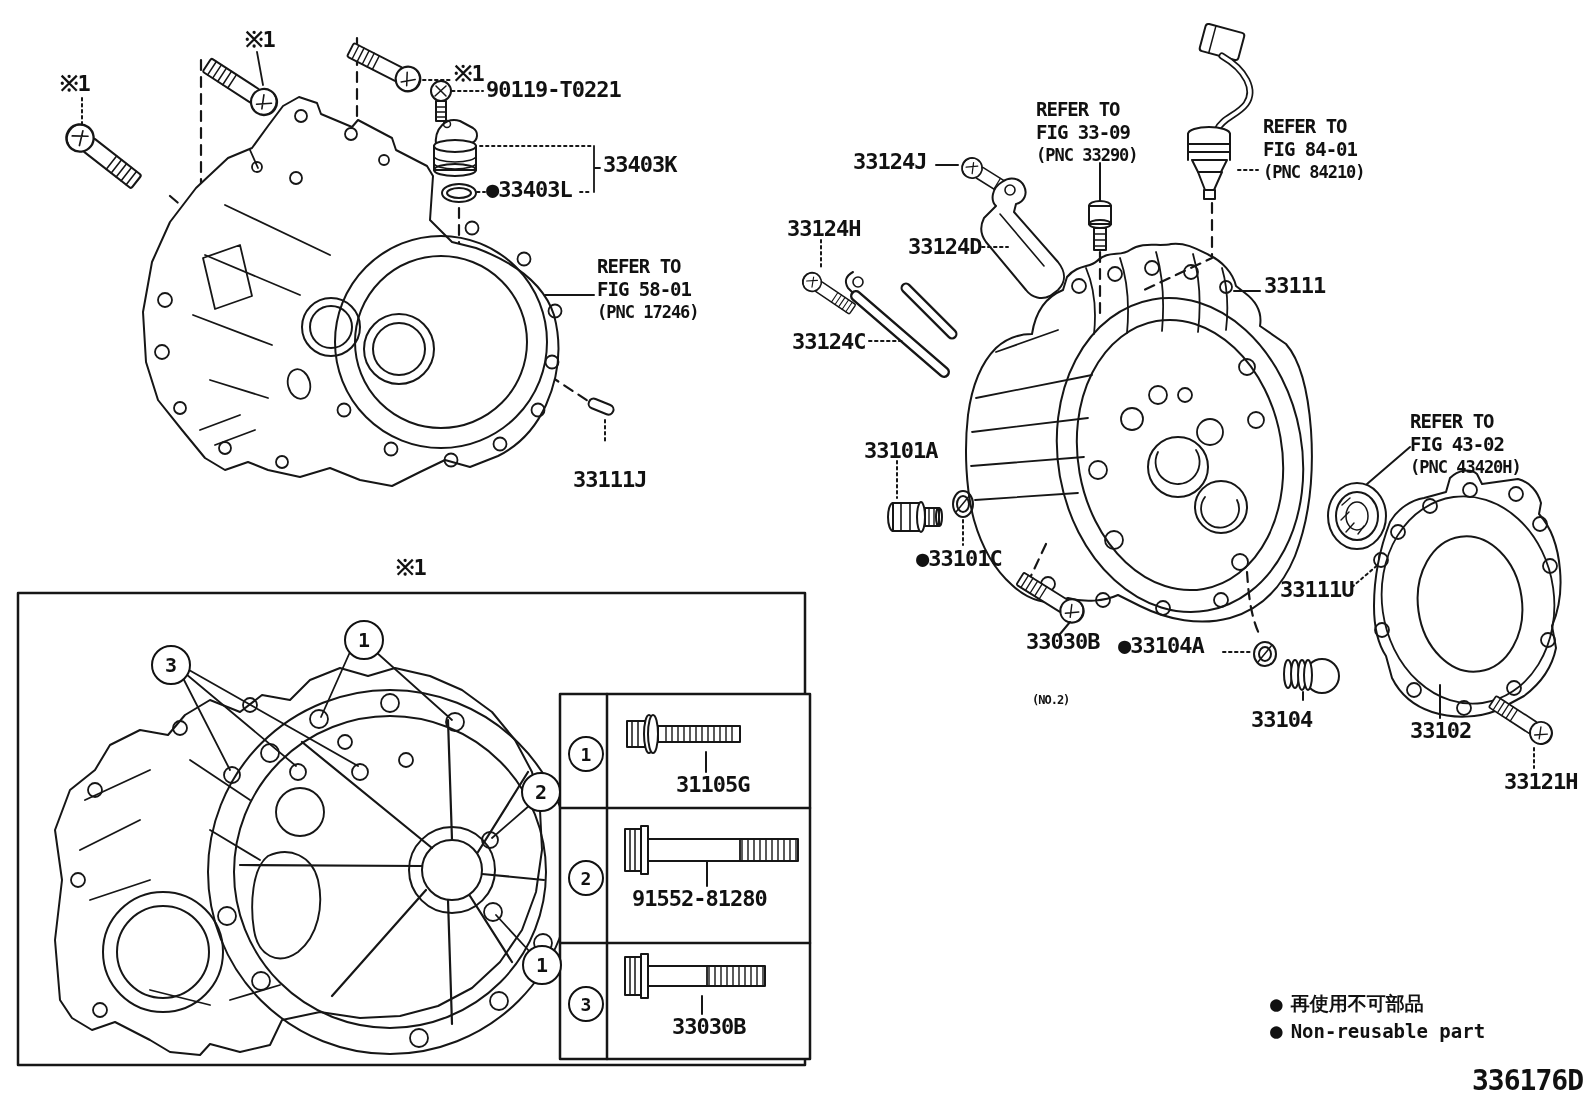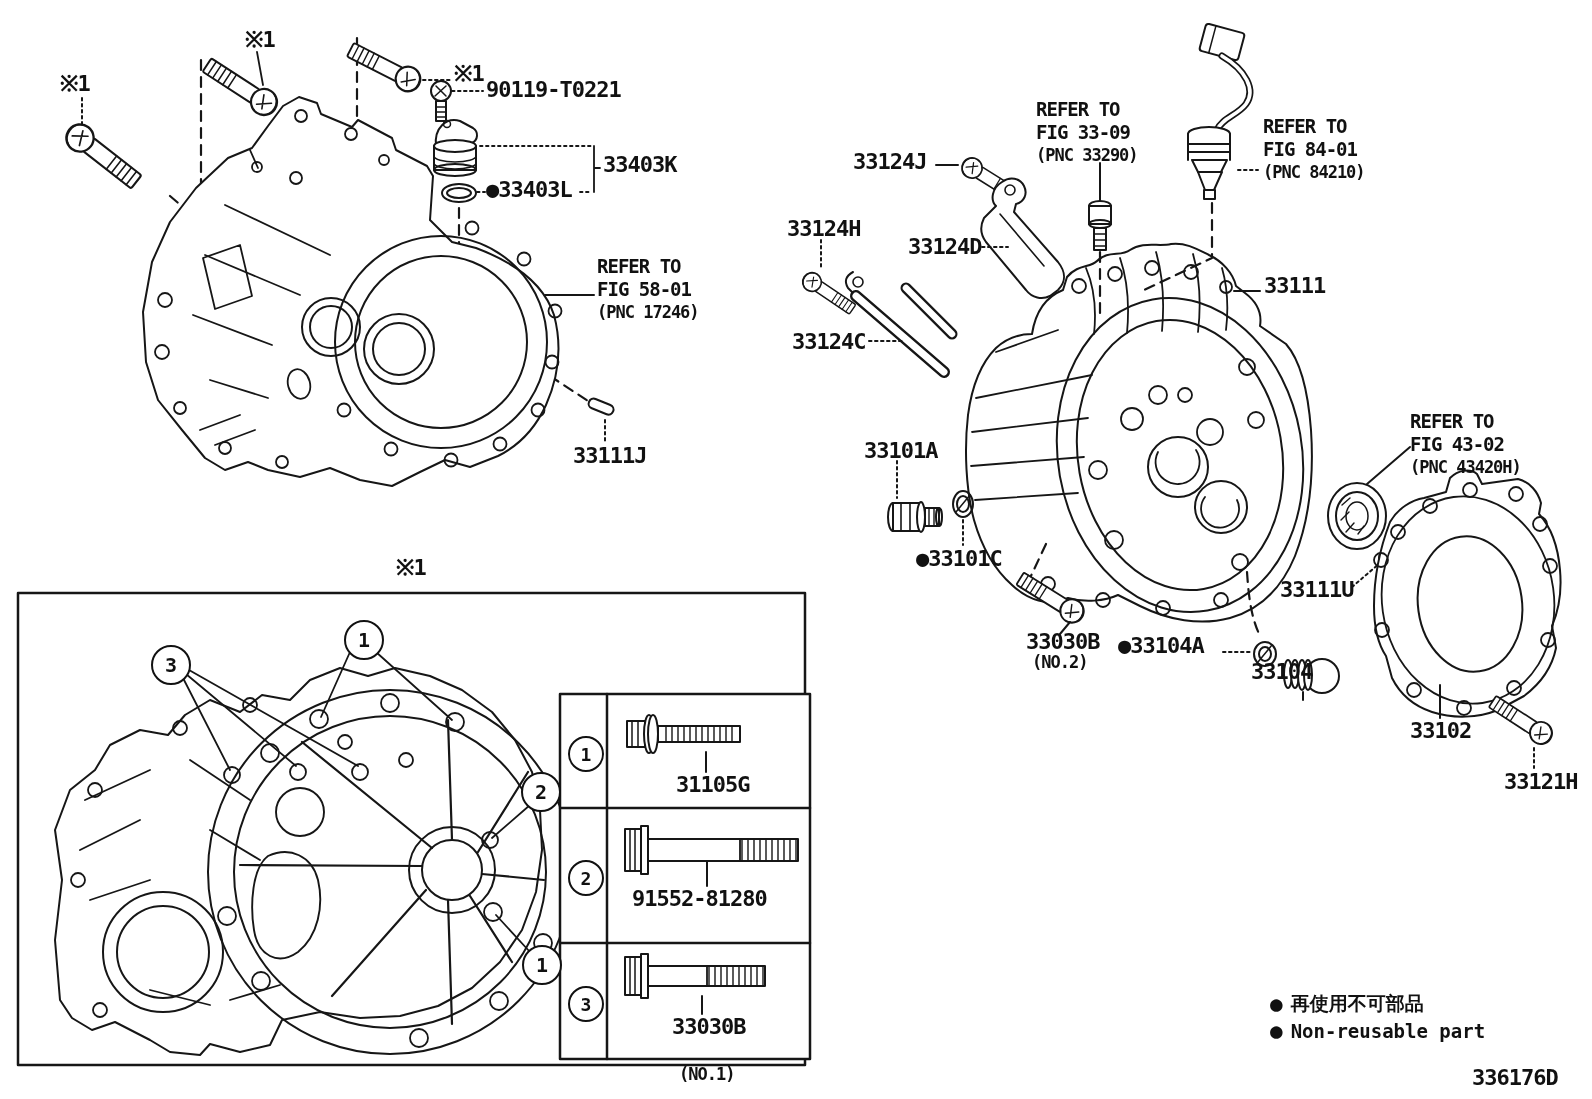--- a/index.html
+++ b/index.html
@@ -1,21 +1,21 @@
 <!DOCTYPE html>
 <html><head>
 <meta charset="utf-8">
 <style>
   html,body{margin:0;padding:0;background:#fff;}
   #canvas{position:relative;width:1592px;height:1099px;background:#ffffff;overflow:hidden;
           font-family:"DejaVu Sans Mono", monospace;color:#111;}
   #art{position:absolute;left:0;top:0;z-index:0;}
   .lbl{position:absolute;z-index:2;font-weight:bold;font-size:22px;letter-spacing:-1px;
        white-space:nowrap;line-height:1.05;}
-  .sm{font-size:17px;}
+  .sm{font-size:12px;margin-top:40px;}
   .ref{position:absolute;z-index:2;font-weight:bold;font-size:19px;letter-spacing:-1px;
        white-space:nowrap;line-height:23px;}
   .ref .pnc{font-size:17px;}
   .co{position:absolute;z-index:2;width:36px;height:36px;border:2.5px solid #111;border-radius:50%;
       background:#fff;display:flex;align-items:center;justify-content:center;
       font-weight:bold;font-size:20px;}
   .cot{width:32px;height:32px;border-width:2px;font-size:18px;}
   .legend-row{position:absolute;z-index:2;font-weight:bold;font-size:19px;display:flex;gap:8px;align-items:center;}
   .legend-row .dot{font-size:21px;}
 </style>
@@ -394,21 +394,21 @@
 <div class="lbl" style="left:486px;top:78px">90119-T0221</div>
 <div class="lbl" style="left:603px;top:153px">33403K</div>
 <div class="lbl" style="left:486px;top:178px">●33403L</div>
 
 <div class="ref" style="left:597px;top:255px">
   <div>REFER TO</div>
   <div>FIG 58-01</div>
   <div class="pnc">(PNC 17246)</div>
 </div>
 
-<div class="lbl" style="left:573px;top:444px">33111J</div>
+<div class="lbl" style="left:573px;top:468px">33111J</div>
 <div class="lbl" style="left:853px;top:150px">33124J</div>
 <div class="lbl" style="left:787px;top:217px">33124H</div>
 <div class="lbl" style="left:908px;top:235px">33124D</div>
 <div class="lbl" style="left:792px;top:330px">33124C</div>
 
 <div class="ref" style="left:1036px;top:98px">
   <div>REFER TO</div>
   <div>FIG 33-09</div>
   <div class="pnc">(PNC 33290)</div>
 </div>
@@ -418,21 +418,21 @@
   <div>FIG 84-01</div>
   <div class="pnc">(PNC 84210)</div>
 </div>
 
 <div class="lbl" style="left:1264px;top:274px">33111</div>
 <div class="lbl" style="left:864px;top:439px">33101A</div>
 <div class="lbl" style="left:916px;top:547px">●33101C</div>
 <div class="lbl" style="left:1026px;top:630px">33030B</div>
 <div class="lbl sm" style="left:1032px;top:654px">(NO.2)</div>
 <div class="lbl" style="left:1118px;top:634px">●33104A</div>
-<div class="lbl" style="left:1251px;top:660px">33104</div>
+<div class="lbl" style="left:1251px;top:708px">33104</div>
 
 <div class="ref" style="left:1410px;top:410px">
   <div>REFER TO</div>
   <div>FIG 43-02</div>
   <div class="pnc">(PNC 43420H)</div>
 </div>
 
 <div class="lbl" style="left:1280px;top:578px">33111U</div>
 <div class="lbl" style="left:1410px;top:719px">33102</div>
 <div class="lbl" style="left:1504px;top:770px">33121H</div>
@@ -453,15 +453,15 @@
 <div class="lbl sm" style="left:679px;top:1066px">(NO.1)</div>
 
 <div class="legend-row" style="left:1270px;top:991px">
   <span class="dot">●</span>
   <span>再使用不可部品</span>
 </div>
 <div class="legend-row" style="left:1270px;top:1019px">
   <span class="dot">●</span>
   <span>Non-reusable part</span>
 </div>
-<div class="lbl" style="left:1472px;top:1066px;font-size:22px">336176D</div>
+<div class="lbl" style="left:1472px;top:1066px;font-size:28px">336176D</div>
 
 </div>
 
 </body></html>

